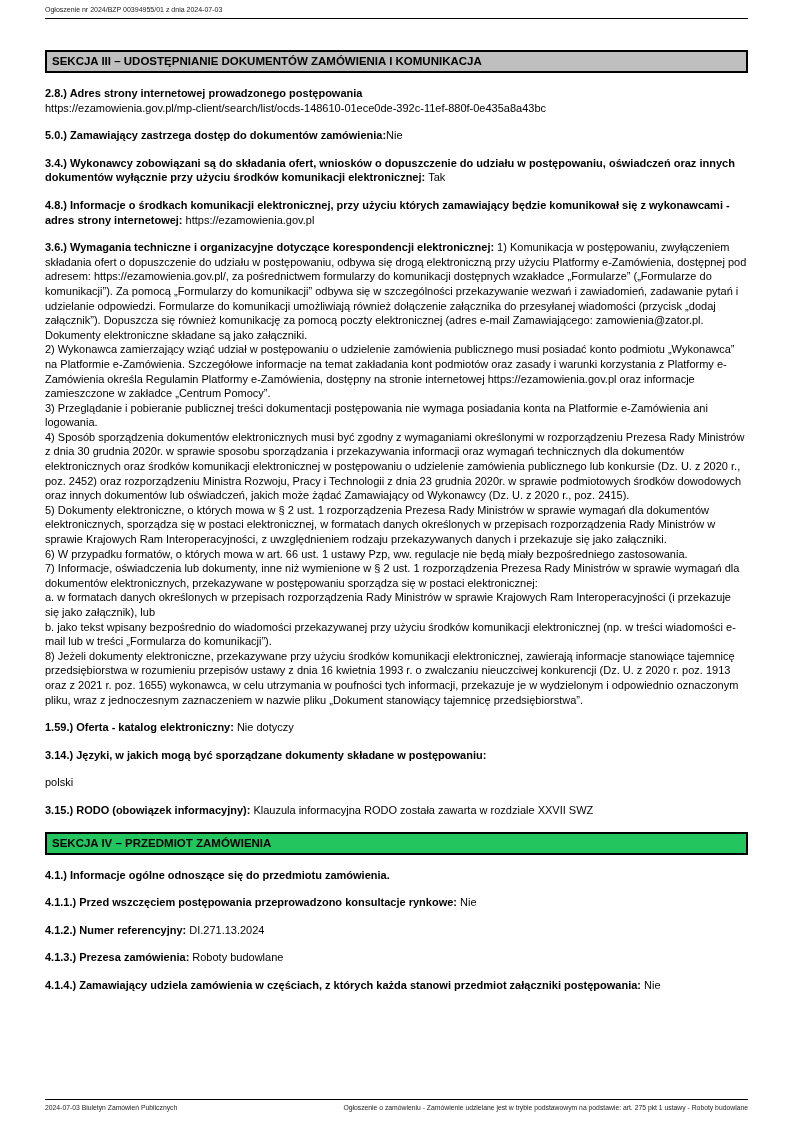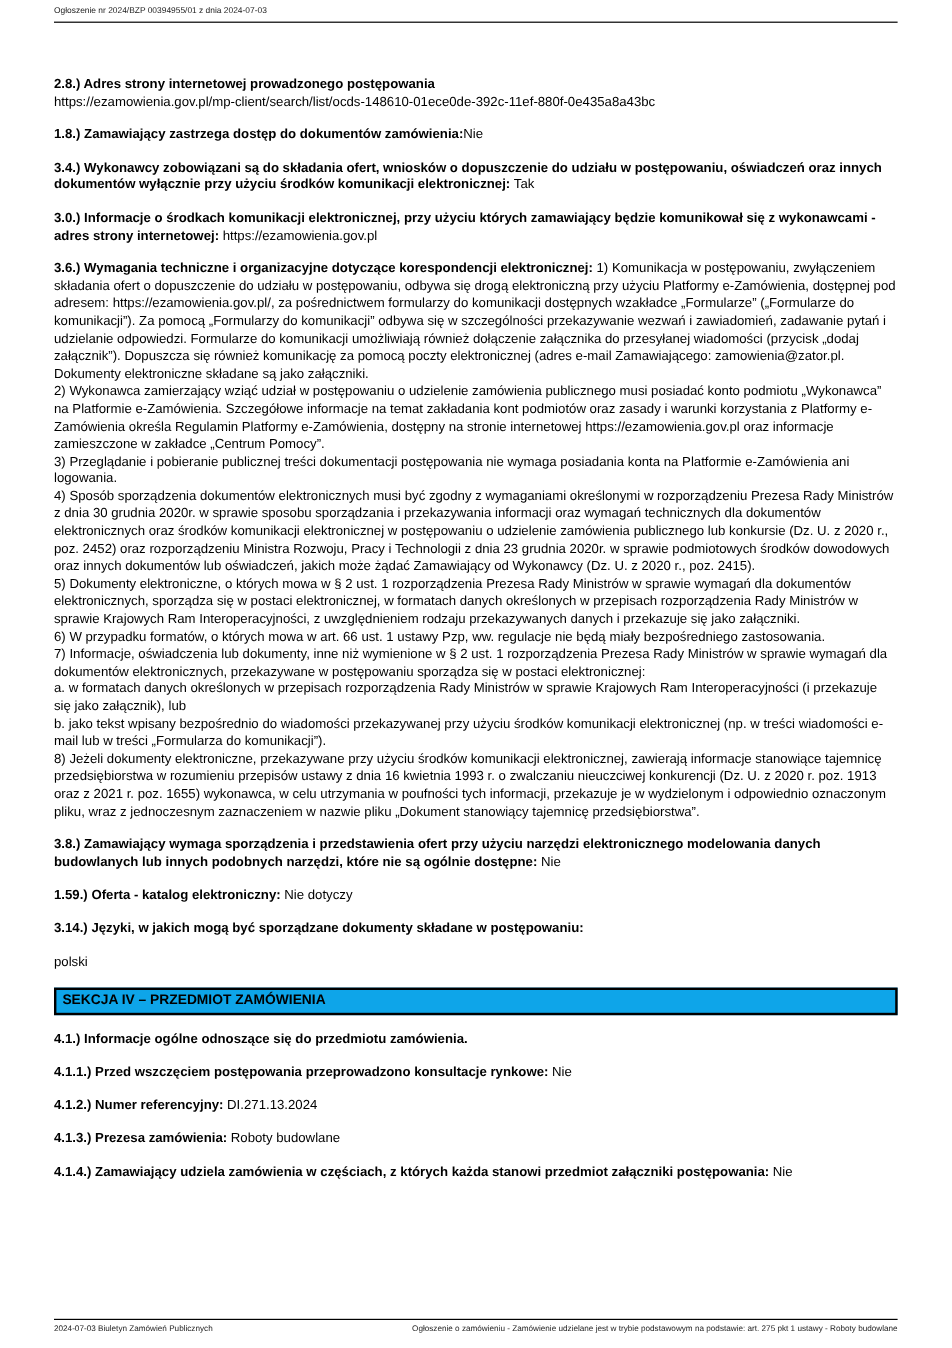--- a/index.html
+++ b/index.html
@@ -45,67 +45,68 @@
 </style>
 </head>
 <body>
 
 <div class="page">
 
   <div class="top-note">Ogłoszenie nr 2024/BZP 00394955/01 z dnia 2024-07-03</div>
 
   <div class="content">
 
+    <div class="section-bar first" style="background: rgb(191, 191, 191); border-color: rgb(0, 0, 0);">SEKCJA III – UDOSTĘPNIANIE DOKUMENTÓW ZAMÓWIENIA I KOMUNIKACJA</div>
 
     <p class="item">
       <b>2.8.) Adres strony internetowej prowadzonego postępowania</b>
     </p>
     <p class="vline">https://ezamowienia.gov.pl/mp-client/search/list/ocds-148610-01ece0de-392c-11ef-880f-0e435a8a43bc</p>
 
     <p class="item">
-      <b>1.8.) Zamawiający zastrzega dostęp do dokumentów zamówienia:</b><span class="ival tight">Nie</span>
+      <b>5.0.) Zamawiający zastrzega dostęp do dokumentów zamówienia:</b><span class="ival tight">Nie</span>
     </p>
 
     <p class="item">
       <b>3.4.) Wykonawcy zobowiązani są do składania ofert, wniosków o dopuszczenie do udziału w postępowaniu, oświadczeń oraz innych dokumentów wyłącznie przy użyciu środków komunikacji elektronicznej:</b><span class="ival">Tak</span>
     </p>
 
     <p class="item">
-      <b>3.0.) Informacje o środkach komunikacji elektronicznej, przy użyciu których zamawiający będzie komunikował się z wykonawcami - adres strony internetowej:</b><span class="ival">https://ezamowienia.gov.pl</span>
+      <b>4.8.) Informacje o środkach komunikacji elektronicznej, przy użyciu których zamawiający będzie komunikował się z wykonawcami - adres strony internetowej:</b><span class="ival">https://ezamowienia.gov.pl</span>
     </p>
 
     <p class="item">
       <b>3.6.) Wymagania techniczne i organizacyjne dotyczące korespondencji elektronicznej:</b><span class="ival">1) Komunikacja w postępowaniu, zwyłączeniem składania ofert o dopuszczenie do udziału w postępowaniu, odbywa się drogą elektroniczną przy użyciu Platformy e-Zamówienia, dostępnej pod adresem: https://ezamowienia.gov.pl/, za pośrednictwem formularzy do komunikacji dostępnych wzakładce „Formularze” („Formularze do komunikacji”). Za pomocą „Formularzy do komunikacji” odbywa się w szczególności przekazywanie wezwań i zawiadomień, zadawanie pytań i udzielanie odpowiedzi. Formularze do komunikacji umożliwiają również dołączenie załącznika do przesyłanej wiadomości (przycisk „dodaj załącznik”). Dopuszcza się również komunikację za pomocą poczty elektronicznej (adres e-mail Zamawiającego: zamowienia@zator.pl. Dokumenty elektroniczne składane są jako załączniki.</span>
     </p>
     <div class="cont">2) Wykonawca zamierzający wziąć udział w postępowaniu o udzielenie zamówienia publicznego musi posiadać konto podmiotu „Wykonawca” na Platformie e-Zamówienia. Szczegółowe informacje na temat zakładania kont podmiotów oraz zasady i warunki korzystania z Platformy e-Zamówienia określa Regulamin Platformy e-Zamówienia, dostępny na stronie internetowej https://ezamowienia.gov.pl oraz informacje zamieszczone w zakładce „Centrum Pomocy”.</div>
     <div class="cont">3) Przeglądanie i pobieranie publicznej treści dokumentacji postępowania nie wymaga posiadania konta na Platformie e-Zamówienia ani logowania.</div>
     <div class="cont">4) Sposób sporządzenia dokumentów elektronicznych musi być zgodny z wymaganiami określonymi w rozporządzeniu Prezesa Rady Ministrów z dnia 30 grudnia 2020r. w sprawie sposobu sporządzania i przekazywania informacji oraz wymagań technicznych dla dokumentów elektronicznych oraz środków komunikacji elektronicznej w postępowaniu o udzielenie zamówienia publicznego lub konkursie (Dz. U. z 2020 r., poz. 2452) oraz rozporządzeniu Ministra Rozwoju, Pracy i Technologii z dnia 23 grudnia 2020r. w sprawie podmiotowych środków dowodowych oraz innych dokumentów lub oświadczeń, jakich może żądać Zamawiający od Wykonawcy (Dz. U. z 2020 r., poz. 2415).</div>
     <div class="cont">5) Dokumenty elektroniczne, o których mowa w § 2 ust. 1 rozporządzenia Prezesa Rady Ministrów w sprawie wymagań dla dokumentów elektronicznych, sporządza się w postaci elektronicznej, w formatach danych określonych w przepisach rozporządzenia Rady Ministrów w sprawie Krajowych Ram Interoperacyjności, z uwzględnieniem rodzaju przekazywanych danych i przekazuje się jako załączniki.</div>
     <div class="cont">6) W przypadku formatów, o których mowa w art. 66 ust. 1 ustawy Pzp, ww. regulacje nie będą miały bezpośredniego zastosowania.</div>
     <div class="cont">7) Informacje, oświadczenia lub dokumenty, inne niż wymienione w § 2 ust. 1 rozporządzenia Prezesa Rady Ministrów w sprawie wymagań dla dokumentów elektronicznych, przekazywane w postępowaniu sporządza się w postaci elektronicznej:</div>
     <div class="cont">a. w formatach danych określonych w przepisach rozporządzenia Rady Ministrów w sprawie Krajowych Ram Interoperacyjności (i przekazuje się jako załącznik), lub</div>
     <div class="cont">b. jako tekst wpisany bezpośrednio do wiadomości przekazywanej przy użyciu środków komunikacji elektronicznej (np. w treści wiadomości e-mail lub w treści „Formularza do komunikacji”).</div>
     <div class="cont">8) Jeżeli dokumenty elektroniczne, przekazywane przy użyciu środków komunikacji elektronicznej, zawierają informacje stanowiące tajemnicę przedsiębiorstwa w rozumieniu przepisów ustawy z dnia 16 kwietnia 1993 r. o zwalczaniu nieuczciwej konkurencji (Dz. U. z 2020 r. poz. 1913 oraz z 2021 r. poz. 1655) wykonawca, w celu utrzymania w poufności tych informacji, przekazuje je w wydzielonym i odpowiednio oznaczonym pliku, wraz z jednoczesnym zaznaczeniem w nazwie pliku „Dokument stanowiący tajemnicę przedsiębiorstwa”.</div>
 
-    <p class="item">
-      <b>3.8.) Zamawiający wymaga sporządzenia i przedstawienia ofert przy użyciu narzędzi elektronicznego modelowania danych budowlanych lub innych podobnych narzędzi, które nie są ogólnie dostępne:</b><span class="ival">Nie</span>
-    </p>
 
     <p class="item">
       <b>1.59.) Oferta - katalog elektroniczny:</b><span class="ival">Nie dotyczy</span>
     </p>
 
     <p class="item">
       <b>3.14.) Języki, w jakich mogą być sporządzane dokumenty składane w postępowaniu:</b>
     </p>
     <p class="item">polski</p>
 
+    <p class="item">
+      <b>3.15.) RODO (obowiązek informacyjny):</b><span class="ival">Klauzula informacyjna RODO została zawarta w rozdziale XXVII SWZ</span>
+    </p>
 
 
-    <div class="section-bar" style="background: #0ea5e9; border-color: rgb(0, 0, 0);">SEKCJA IV – PRZEDMIOT ZAMÓWIENIA</div>
+    <div class="section-bar" style="background: #22c55e; border-color: rgb(0, 0, 0);">SEKCJA IV – PRZEDMIOT ZAMÓWIENIA</div>
 
     <p class="item">
       <b>4.1.) Informacje ogólne odnoszące się do przedmiotu zamówienia.</b>
     </p>
 
     <p class="item">
       <b>4.1.1.) Przed wszczęciem postępowania przeprowadzono konsultacje rynkowe:</b><span class="ival">Nie</span>
     </p>
 
     <p class="item">

